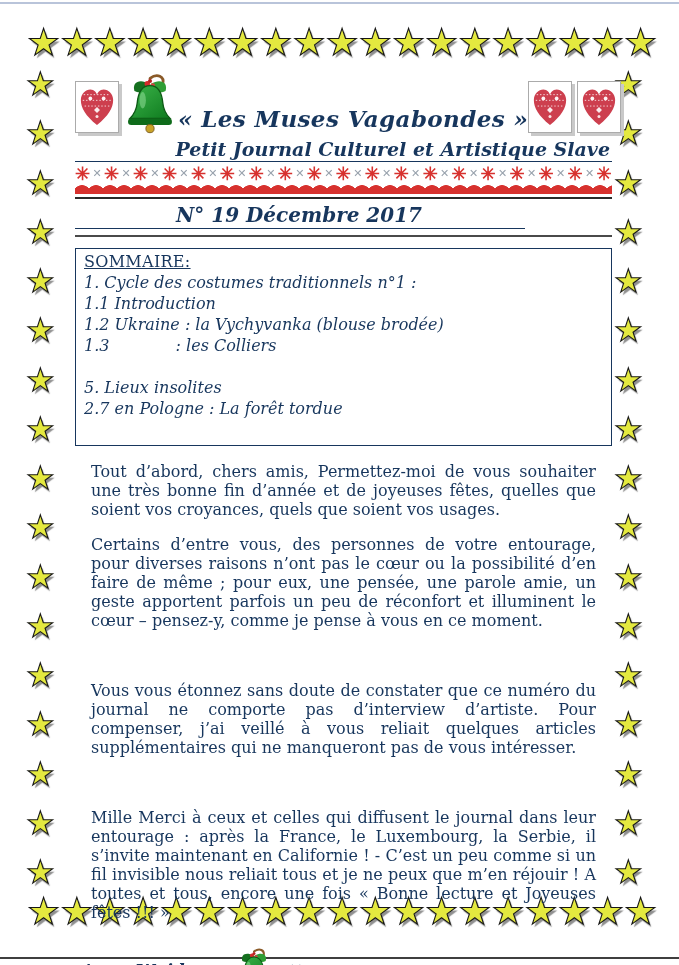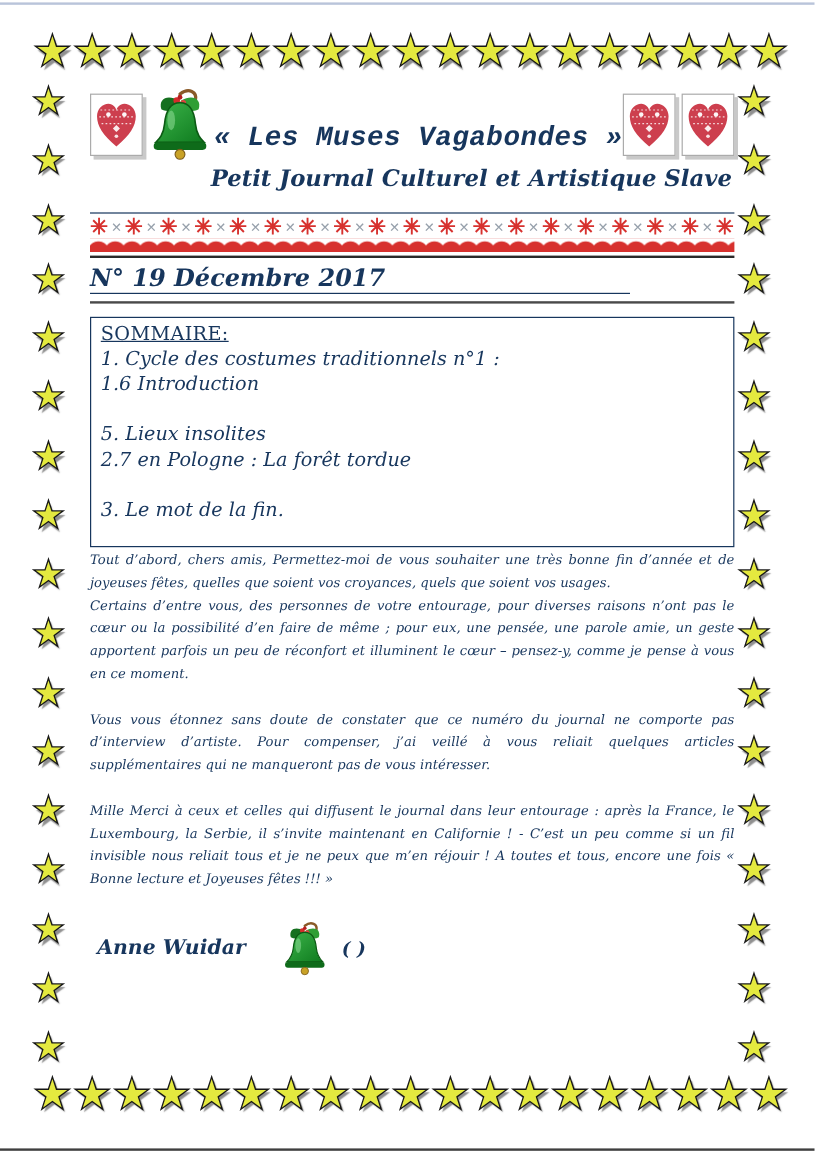--- a/index.html
+++ b/index.html
@@ -13,50 +13,50 @@
   .star{color:#e4e93f;-webkit-text-stroke:1.1px #161616;
         text-shadow:2px 3px 1px rgba(115,115,115,.8);line-height:1;display:inline-block;}
   .stars-top{position:absolute;top:24px;left:27px;width:626px;display:flex;justify-content:space-between;font-size:37px;}
   .stars-bottom{position:absolute;top:893px;left:27px;width:626px;display:flex;justify-content:space-between;font-size:37px;}
   .stars-left{position:absolute;left:26px;top:68px;height:820px;display:flex;flex-direction:column;justify-content:space-between;font-size:32px;align-items:center;}
   .stars-right{position:absolute;left:614px;top:68px;height:820px;display:flex;flex-direction:column;justify-content:space-between;font-size:32px;align-items:center;}
 
   
   .content{position:absolute;left:75px;top:78px;width:537px;color:#17365D;}
 
-  .header-row{display:flex;align-items:flex-start;font-family:Liberation Mono, monospace;}
+  .header-row{display:flex;align-items:center;}
   .heart-card{width:42px;height:50px;background:#fff;border:1px solid #ababab;
               box-shadow:3px 3px 0 #c9c9c9;display:flex;align-items:center;justify-content:center;flex:0 0 auto;}
   .bell-wrap{width:56px;height:64px;margin-left:3px;margin-top:-7px;flex:0 0 auto;}
   .hearts-right{display:flex;gap:5px;flex:0 0 auto;}
   .title{flex:1;text-align:center;font-size:23px;font-weight:bold;font-style:italic;
          color:#17365D;padding-top:24px;letter-spacing:.4px;white-space:nowrap;}
 
   .subtitle-row{border-bottom:1.5px solid #17365D;text-align:right;font-size:19px;font-weight:bold;
-                font-style:italic;color:#17365D;padding:2px 2px 17px 0;margin-top:1px;white-space:nowrap;}
+                font-style:italic;color:#17365D;padding:2px 2px 1px 0;margin-top:1px;white-space:nowrap;}
 
   .band{margin-top:2px;}
   .band-row1{height:19px;display:flex;justify-content:space-between;align-items:center;overflow:hidden;}
   .motif-star{color:#d7312e;font-size:18px;line-height:1;font-weight:bold;}
   .motif-x{color:#97a1ac;font-size:11px;line-height:1;}
   .band-row2{height:11px;margin-top:0;
      background-image:radial-gradient(circle at 7px 11px, #d7312e 8.5px, rgba(0,0,0,0) 9.2px);
      background-size:14px 11px;background-repeat:repeat-x;}
 
   .rule-thin{height:1.5px;background:#2a2a2a;margin-top:3px;}
-  .issue-row{width:448px;border-bottom:1.5px solid #17365D;text-align:left;font-size:20px;
+  .issue-row{width:448px;border-bottom:1.5px solid #17365D;text-align:center;font-size:20px;
              font-weight:bold;font-style:italic;color:#17365D;padding:4px 2px 1px 0;white-space:nowrap;}
   .rule-thick{height:2.5px;background:#4a4a4a;margin-top:6px;}
 
-  .toc-box{border:1.6px solid #17365D;margin-top:11px;padding:2px 8px 20px;}
+  .toc-box{border:1.6px solid #17365D;margin-top:11px;padding:2px 8px 5px;}
   .toc-heading{font-size:16px;font-style:normal;text-decoration:underline;line-height:21px;letter-spacing:.3px;}
   .toc-line{font-size:16px;font-style:italic;line-height:21px;white-space:pre-wrap;}
 
   .body-text{margin-top:1px;}
-  .para{font-size:11px;font-style:italic;line-height:19px;text-align:justify;margin:0;}
+  .para{font-size:16px;line-height:19px;text-align:justify;margin:16px;}
 
   .signature{display:flex;align-items:center;margin-top:24px;}
   .sig-name{font-size:17px;font-weight:bold;font-style:italic;margin-left:6px;}
   .sig-bell{width:42px;height:48px;margin:0 10px 0 28px;}
   .sig-email{font-size:15.5px;font-style:italic;font-weight:bold;}
 </style>
 </head>
 <body>
 
 <svg width="0" height="0" style="position:absolute">
@@ -252,26 +252,27 @@
     <div class="rule-thin"></div>
 
     <div class="issue-row">N° 19 Décembre 2017</div>
 
     <div class="rule-thick"></div>
 
     <div class="toc-box">
       <div class="toc-heading">SOMMAIRE:</div>
       <div>
           <div class="toc-line">1. Cycle des costumes traditionnels n°1 :</div>
-          <div class="toc-line">1.6 Introduction</div>
+          <div class="toc-line">1.1 Introduction</div>
+          <div class="toc-line">1.2 Ukraine : la Vychyvanka (blouse brodée)</div>
+          <div class="toc-line">1.3 &nbsp;&nbsp;&nbsp;&nbsp;&nbsp;&nbsp;&nbsp;&nbsp;&nbsp;&nbsp;&nbsp;&nbsp;: les Colliers</div>
           <div class="toc-line">&nbsp;</div>
           <div class="toc-line">5. Lieux insolites</div>
           <div class="toc-line">2.7 en Pologne : La forêt tordue</div>
           <div class="toc-line">&nbsp;</div>
-          <div class="toc-line">3. Le mot de la fin.</div>
         </div>
     </div>
 
     <div class="body-text">
         <div class="para">Tout d’abord, chers amis, Permettez-moi de vous souhaiter une très bonne fin d’année et de joyeuses fêtes, quelles que soient vos croyances, quels que soient vos usages.</div>
         <div class="para">Certains d’entre vous, des personnes de votre entourage, pour diverses raisons n’ont pas le cœur ou la possibilité d’en faire de même ; pour eux, une pensée, une parole amie, un geste apportent parfois un peu de réconfort et illuminent le cœur – pensez-y, comme je pense à vous en ce moment.</div>
         <div class="para">&nbsp;</div>
         <div class="para">Vous vous étonnez sans doute de constater que ce numéro du journal ne comporte pas d’interview d’artiste. Pour compenser, j’ai veillé à vous reliait quelques articles supplémentaires qui ne manqueront pas de vous intéresser.</div>
         <div class="para">&nbsp;</div>
         <div class="para">Mille Merci à ceux et celles qui diffusent le journal dans leur entourage : après la France, le Luxembourg, la Serbie, il s’invite maintenant en Californie ! - C’est un peu comme si un fil invisible nous reliait tous et je ne peux que m’en réjouir ! A toutes et tous, encore une fois « Bonne lecture et Joyeuses fêtes !!! »</div>

